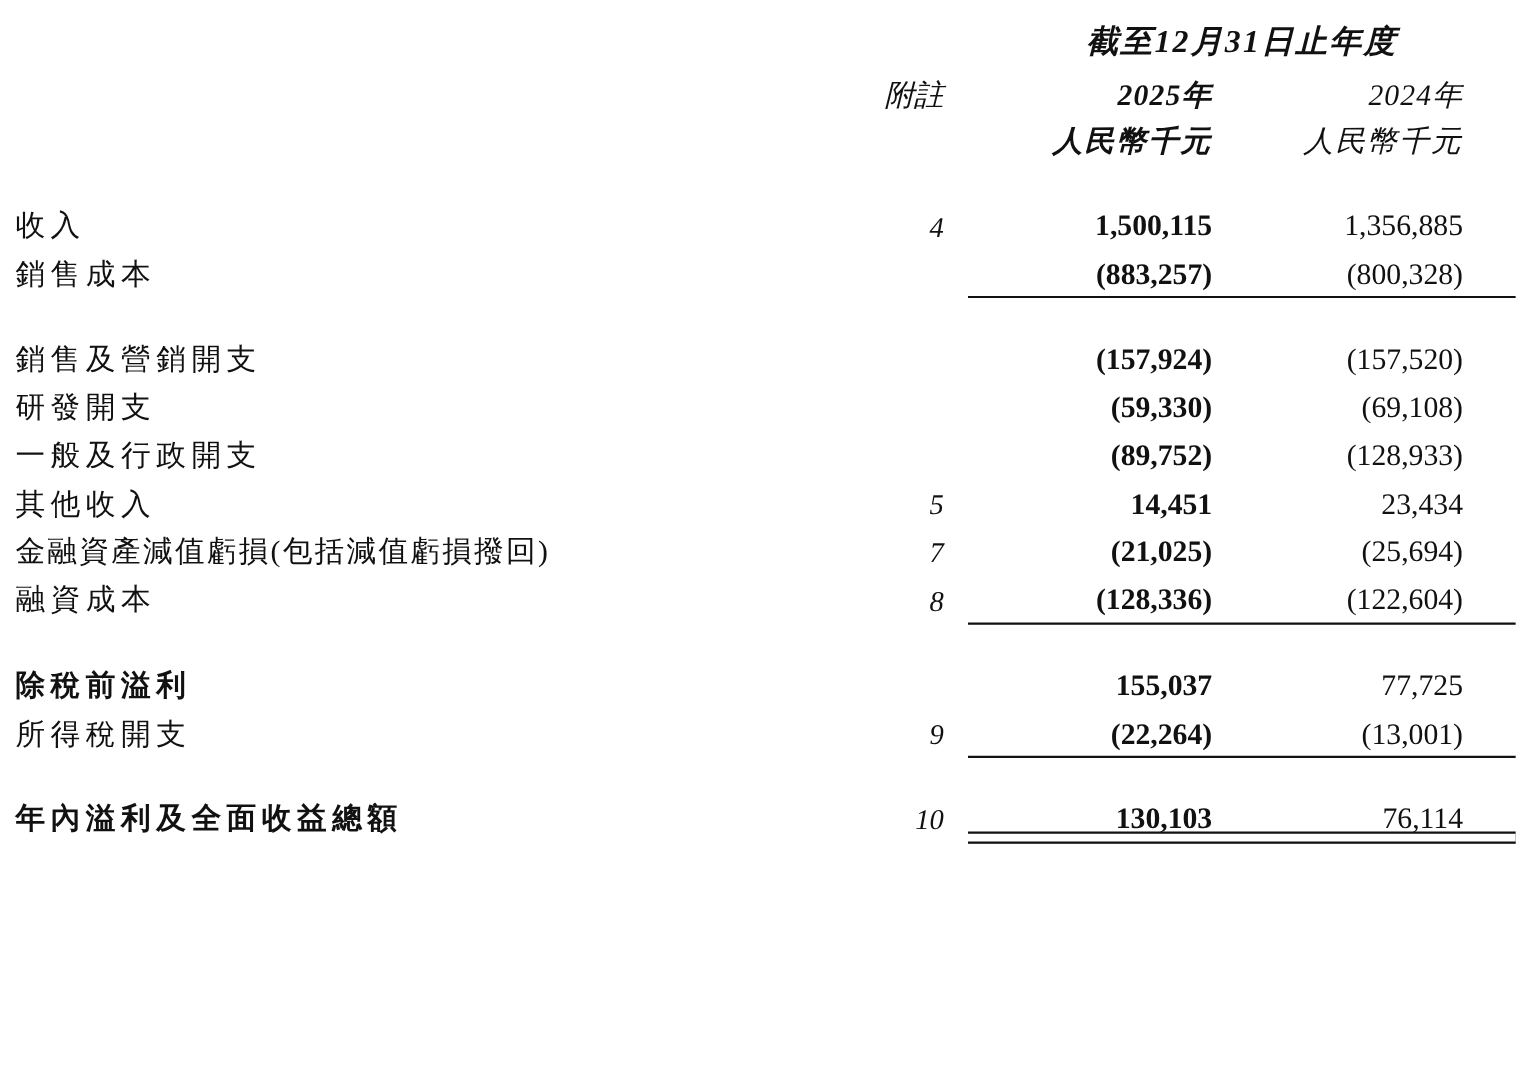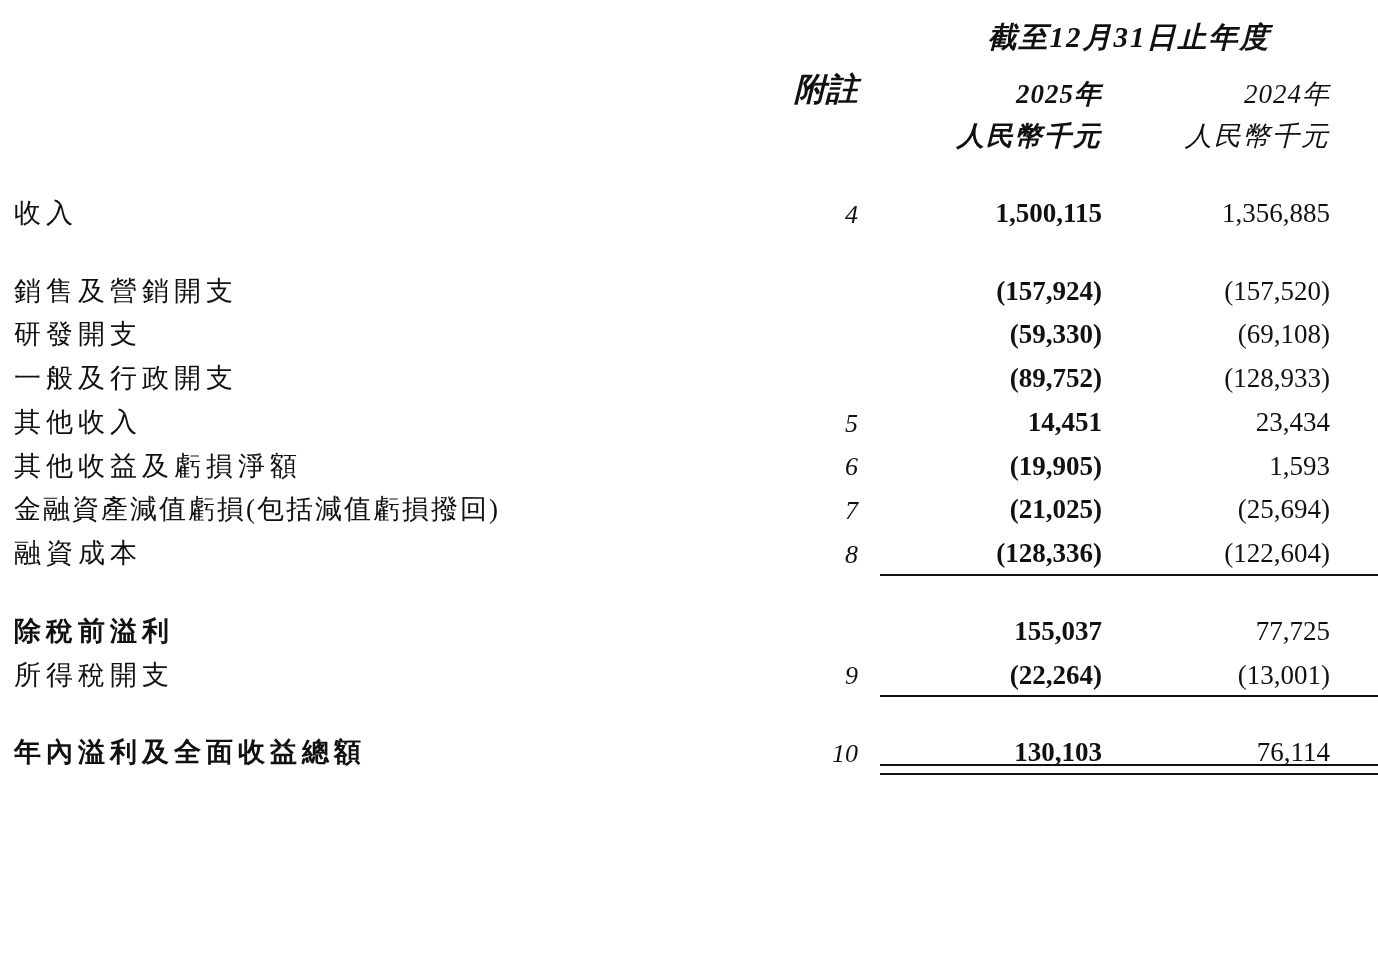--- a/index.html
+++ b/index.html
@@ -46,24 +46,23 @@
     font-weight: bold;
     font-style: italic;
     font-size: 29px;
     letter-spacing: 2px;
     padding-bottom: 10px;
     padding-top: 18px;
   }
   .hdr-note {
     text-align: right;
     font-style: italic;
-    font-size: 32px;
+    font-size: 27px;
     padding-right: 22px;
     padding-bottom: 6px;
-    font-weight: bold;
   }
   .hdr-year-b {
     text-align: right;
     font-weight: bold;
     font-style: italic;
     font-size: 27px;
     padding-right: 28px;
     padding-bottom: 6px;
     letter-spacing: 1px;
   }
@@ -171,20 +170,26 @@
           <td colspan="4"></td>
         </tr>
 
       <tr>
         <td class="label">收入</td>
         <td class="note">4</td>
         <td class="num y1">1,500,115</td>
         <td class="num y2">1,356,885</td>
       </tr>
 
+      <tr>
+        <td class="label">銷售成本</td>
+        <td class="note"></td>
+        <td class="num y1 rule-y1">(883,257)</td>
+        <td class="num y2 rule-y2">(800,328)</td>
+      </tr>
 
       <tr class="spacer">
           <td colspan="4"></td>
         </tr>
 
       <tr>
         <td class="label">銷售及營銷開支</td>
         <td class="note"></td>
         <td class="num y1">(157,924)</td>
         <td class="num y2">(157,520)</td>
@@ -201,26 +206,20 @@
         <td class="num y1">(89,752)</td>
         <td class="num y2">(128,933)</td>
       </tr>
       <tr>
         <td class="label">其他收入</td>
         <td class="note">5</td>
         <td class="num y1">14,451</td>
         <td class="num y2">23,434</td>
       </tr>
       <tr>
-        <td class="label">其他收益及虧損淨額</td>
-        <td class="note">6</td>
-        <td class="num y1">(19,905)</td>
-        <td class="num y2">1,593</td>
-      </tr>
-      <tr>
         <td class="label tight">金融資產減值虧損(包括減值虧損撥回)</td>
         <td class="note">7</td>
         <td class="num y1">(21,025)</td>
         <td class="num y2">(25,694)</td>
       </tr>
 
       <tr>
         <td class="label">融資成本</td>
         <td class="note">8</td>
         <td class="num y1 rule-y1">(128,336)</td>

